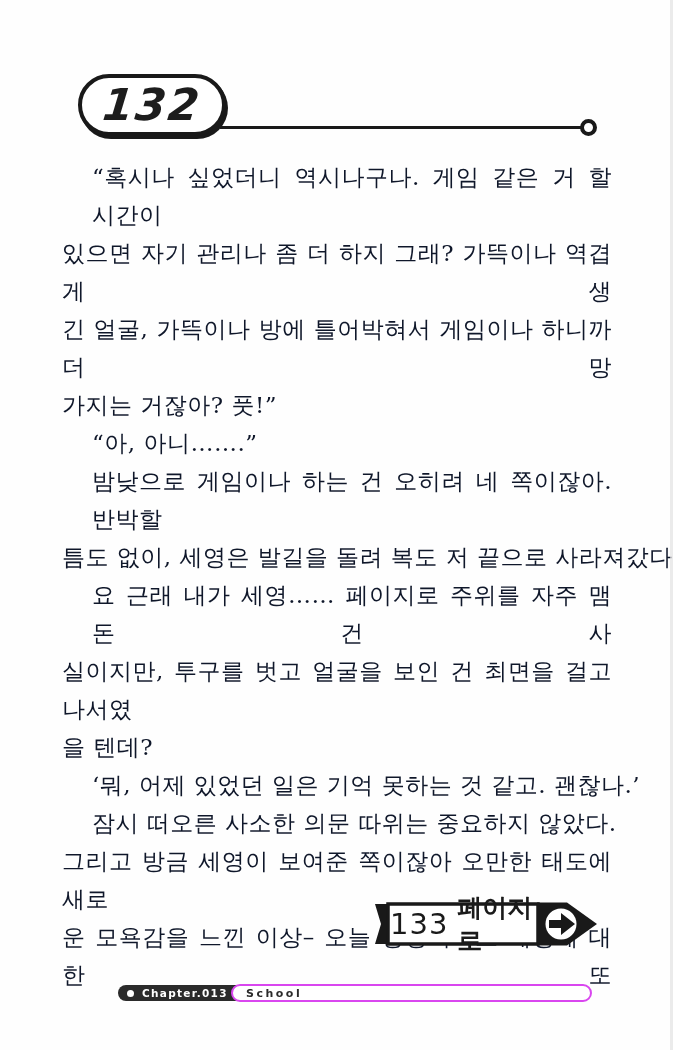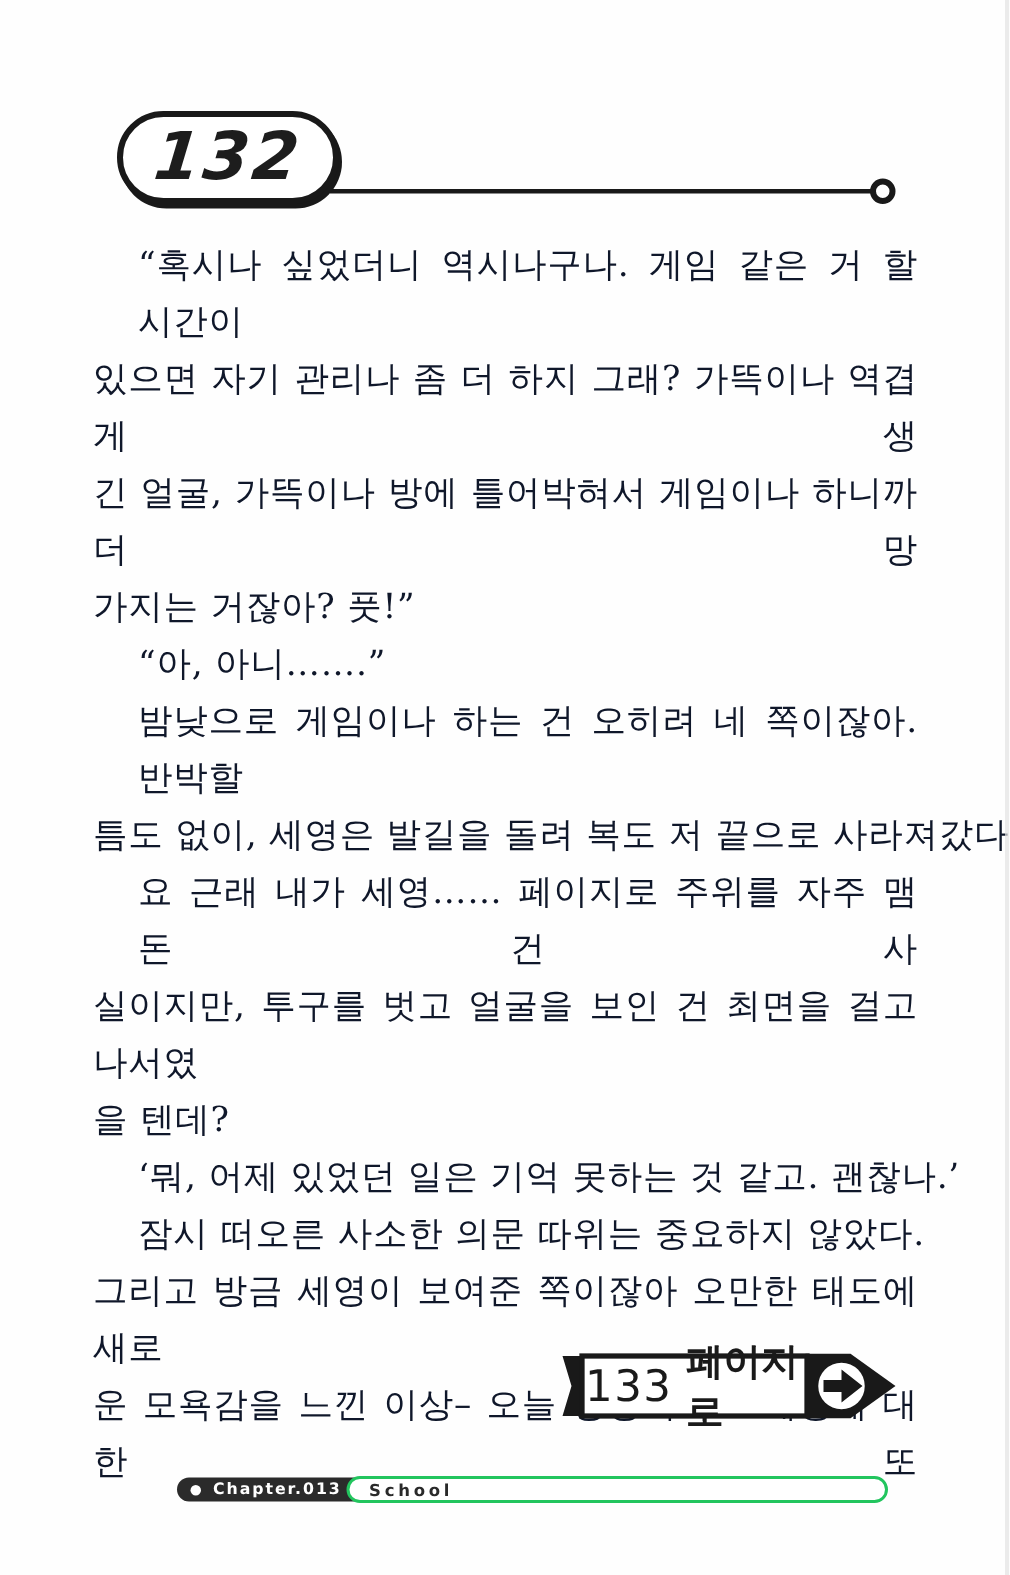--- a/index.html
+++ b/index.html
@@ -46,21 +46,21 @@
   .chapter-pill{
     position:absolute;left:78px;top:985px;width:149px;height:16px;box-sizing:border-box;
     background:#2b2b2b;border-radius:8px;display:flex;align-items:center;
     font-family:"DejaVu Sans","Liberation Sans",sans-serif;
     margin-left:40px;
   }
   .chapter-dot{width:7px;height:7px;border-radius:50%;background:#fff;margin:0 8px 0 9px;}
   .chapter-label{color:#fff;font-size:10.5px;font-weight:700;letter-spacing:1.3px;line-height:1;}
   .section-box{
     position:absolute;left:231px;top:984px;width:361px;height:18px;box-sizing:border-box;
-    background:#fff;border:2px solid #22c55e;border-radius:9px;
+    background:#fff;border:2px solid #d946ef;border-radius:9px;
     display:flex;align-items:center;padding-left:13px;
     font-family:"DejaVu Sans","Liberation Sans",sans-serif;
   }
   .section-label{color:#2a2a2a;font-size:11px;font-weight:700;letter-spacing:2.5px;line-height:1;}
   
   .edge-shadow{position:absolute;right:0;top:0;width:3px;height:100%;background:#e3e3e3;opacity:.7;}
 </style>
 </head>
 <body>
 

